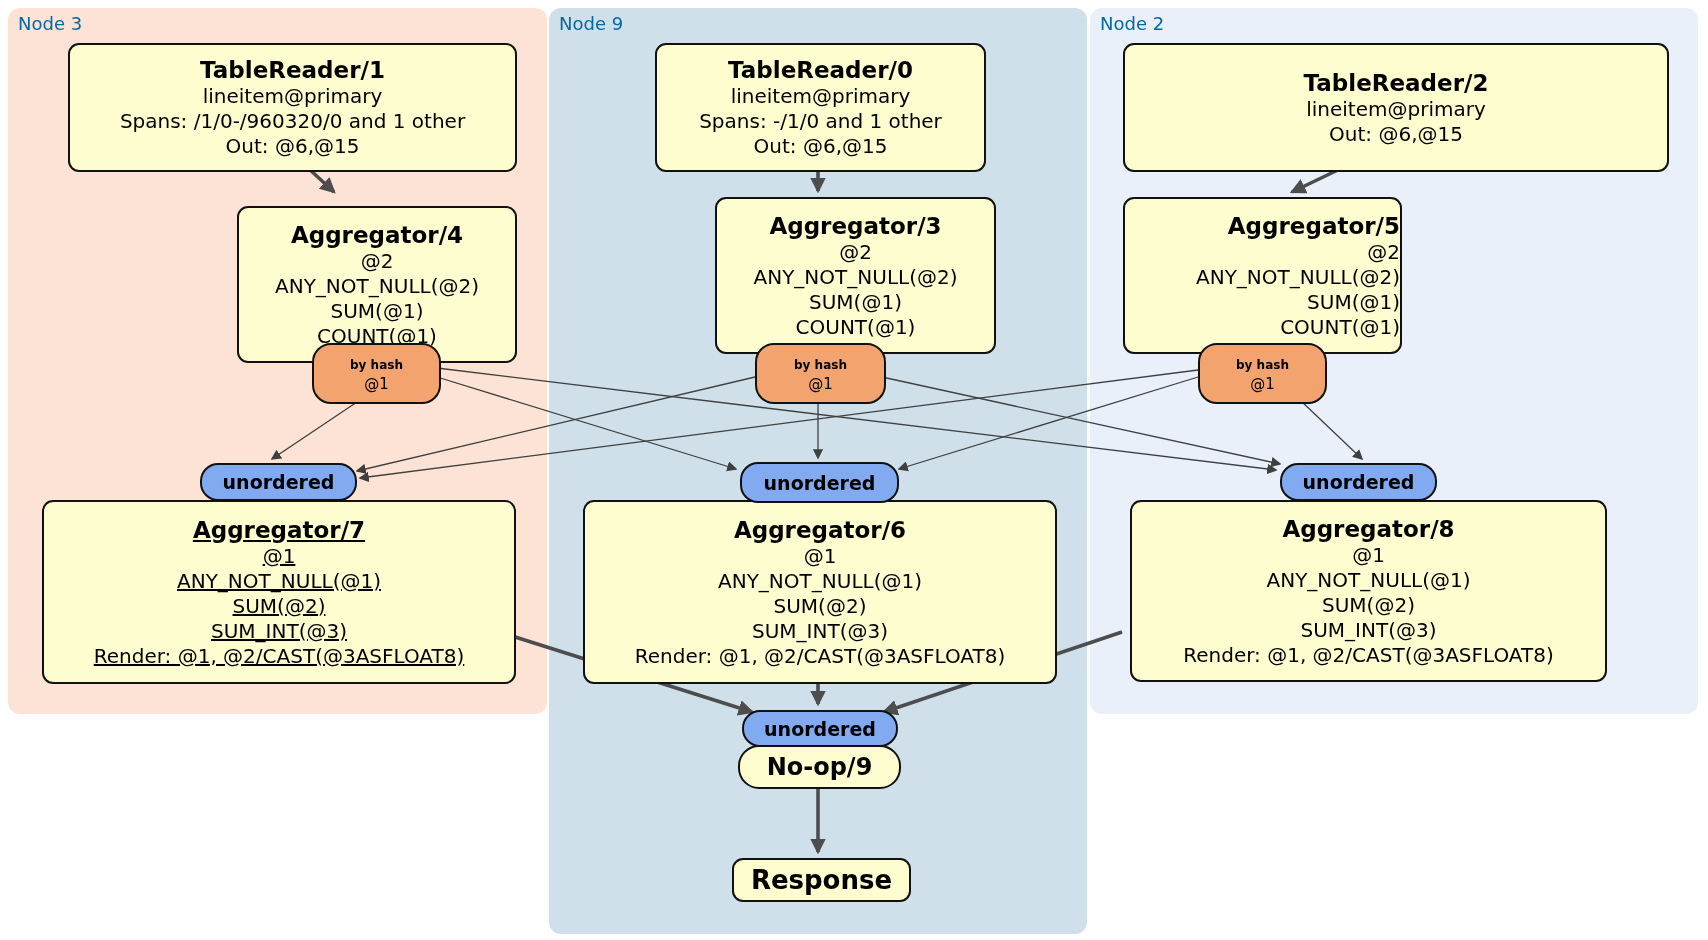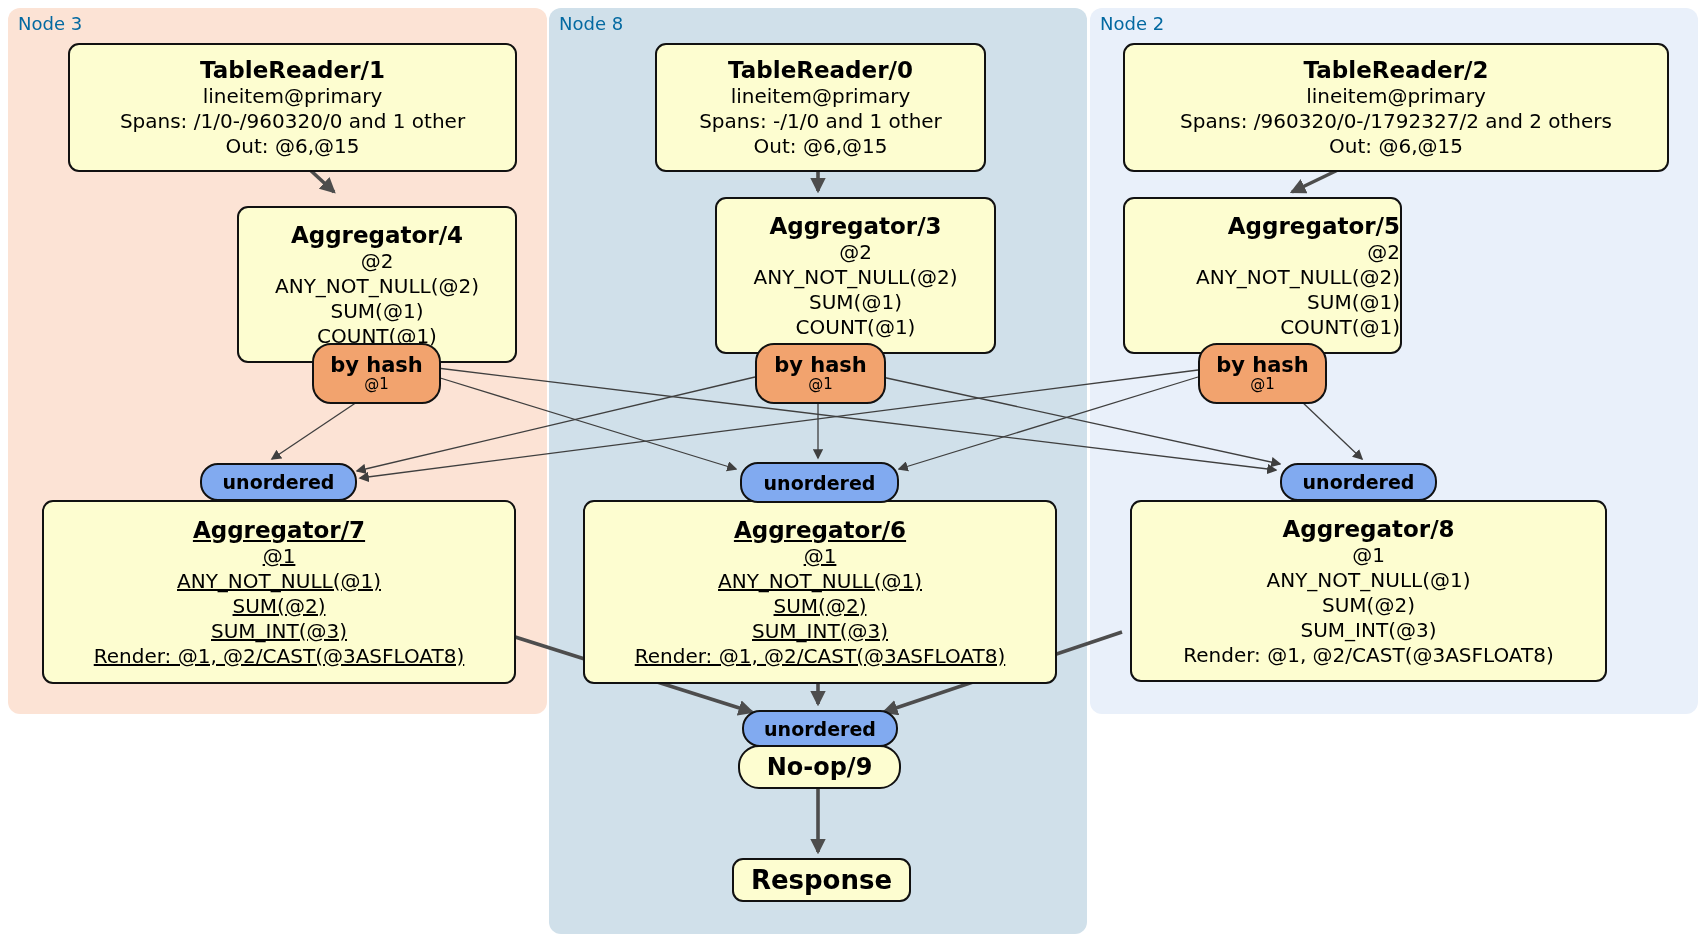--- a/index.html
+++ b/index.html
@@ -49,21 +49,21 @@
     background: var(--router-bg, #f2a36e);
     border: 2px solid var(--proc-border, #111);
     border-radius: 19px;
     z-index: 3;
     display: flex;
     flex-direction: column;
     justify-content: center;
     align-items: center;
     text-align: center;
   }
-  .router-label { font-weight: bold; font-size: 21px; line-height: 22px; }
+  .router-label { font-weight: bold; font-size: 12px; line-height: 22px; }
   .router-detail { font-size: 15px; line-height: 17px; }
   .sync {
     position: absolute;
     background: var(--sync-bg, #81aaf0);
     border: 2px solid var(--proc-border, #111);
     border-radius: 18px;
     z-index: 3;
     display: flex;
     justify-content: center;
     align-items: center;
@@ -75,21 +75,21 @@
 </style>
 </head>
 <body>
 
 <div id="canvas">
 
   <div class="region" style="left:8px; top:8px; width:539px; height:706px; background:var(--node3-bg);">
     <span class="region-label">Node 3</span>
   </div>
   <div class="region" style="left:549px; top:8px; width:538px; height:926px; background:var(--node1-bg);">
-    <span class="region-label">Node 8</span>
+    <span class="region-label">Node 9</span>
   </div>
   <div class="region" style="left:1090px; top:8px; width:608px; height:706px; background:var(--node2-bg);">
     <span class="region-label">Node 2</span>
   </div>
 
   <svg id="edges" width="1708" height="940">
     <defs>
       <marker id="arrow-thin" viewBox="0 0 10 10" refX="8.5" refY="5" markerWidth="8" markerHeight="8" orient="auto-start-reverse">
         <path d="M0,0 L10,5 L0,10 z" fill="#3f3f3f"></path>
       </marker>
@@ -125,21 +125,20 @@
   </div>
   <div class="proc" style="left:655px; top:43px; width:327px; height:125px;">
     <div class="proc-title">TableReader/0</div>
     <div>lineitem@primary</div>
     <div>Spans: -/1/0 and 1 other</div>
     <div>Out: @6,@15</div>
   </div>
   <div class="proc" style="left:1123px; top:43px; width:542px; height:125px;">
     <div class="proc-title">TableReader/2</div>
     <div>lineitem@primary</div>
-    <div>Spans: /960320/0-/1792327/2 and 2 others</div>
     <div>Out: @6,@15</div>
   </div>
 
   <div class="proc" style="left:237px; top:206px; width:276px; height:153px;">
     <div class="proc-title">Aggregator/4</div>
     <div>@2</div>
     <div>ANY_NOT_NULL(@2)</div>
     <div>SUM(@1)</div>
     <div>COUNT(@1)</div>
   </div>
@@ -182,21 +181,21 @@
   </div>
 
   <div class="proc" style="left:42px; top:500px; width:470px; height:180px;text-decoration:underline;">
     <div class="proc-title">Aggregator/7</div>
     <div>@1</div>
     <div>ANY_NOT_NULL(@1)</div>
     <div>SUM(@2)</div>
     <div>SUM_INT(@3)</div>
     <div>Render: @1, @2/CAST(@3ASFLOAT8)</div>
   </div>
-  <div class="proc" style="left:583px; top:500px; width:470px; height:180px;text-decoration:underline;">
+  <div class="proc" style="left:583px; top:500px; width:470px; height:180px;">
     <div class="proc-title">Aggregator/6</div>
     <div>@1</div>
     <div>ANY_NOT_NULL(@1)</div>
     <div>SUM(@2)</div>
     <div>SUM_INT(@3)</div>
     <div>Render: @1, @2/CAST(@3ASFLOAT8)</div>
   </div>
   <div class="proc" style="left:1122px; top:500px; width:473px; height:178px;margin-left:8px;">
     <div class="proc-title">Aggregator/8</div>
     <div>@1</div>

